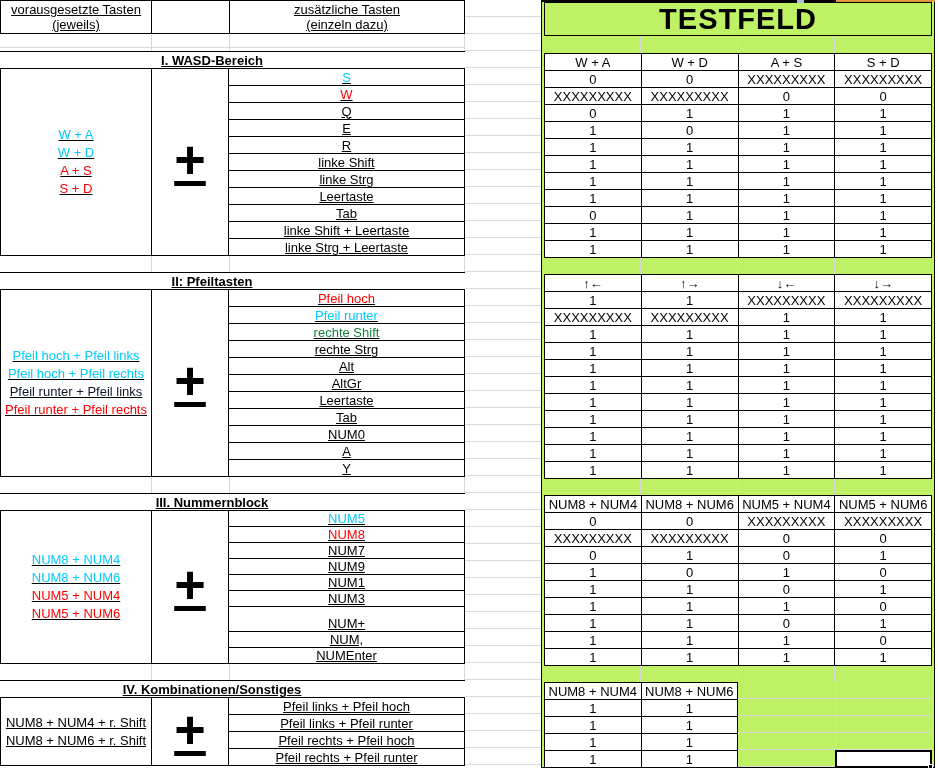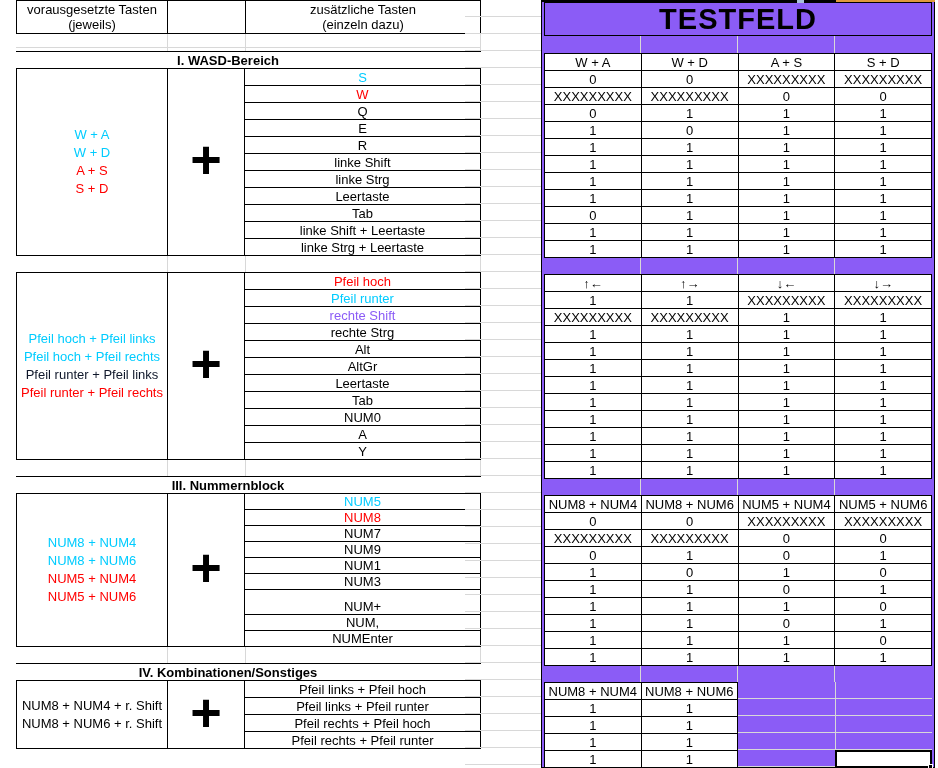--- a/index.html
+++ b/index.html
@@ -1,21 +1,21 @@
 <!DOCTYPE html>
 <html><head>
 <meta charset="utf-8">
 <style>
   * { margin:0; padding:0; box-sizing:border-box; }
   html,body { background:#fff; }
   body { width:938px; height:768px; font-family:"Liberation Sans",sans-serif; font-size:13px; color:#000; }
   .sheet { position:relative; width:938px; height:768px; background:#fff; overflow:hidden; }
 
   
-  .left-pane { position:absolute; left:16px; top:0; width:465px; }
+  .left-pane { position:absolute; left:0; top:0; width:465px;text-decoration:underline; }
   .header-row { display:flex; height:34px; }
   .hcell { border:1px solid #000; display:flex; flex-direction:column; align-items:center; justify-content:center; line-height:15px; background:#fff; }
   .hcell.a { width:152px; }
   .hcell.b { width:78px; border-left:none; }
   .hcell.c { width:235px; border-left:none; }
   .top-spacer { height:17px;
     background:
       linear-gradient(#d8d8d8,#d8d8d8) 151px 0/1px 100% no-repeat,
       linear-gradient(#d8d8d8,#d8d8d8) 229px 0/1px 100% no-repeat,
       linear-gradient(#d8d8d8,#d8d8d8) 464px 0/1px 100% no-repeat,
@@ -34,21 +34,21 @@
   .keys-col { flex:1; display:flex; flex-direction:column; }
   .key-row { height:17px; border-bottom:1px solid #000; display:flex; align-items:center; justify-content:center; }
   .key-row:last-child { border-bottom:none; height:16px; }
 
   
   .gap-col { position:absolute; left:465px; top:0; width:76px; height:766px;
     background:repeating-linear-gradient(to bottom, transparent 0 16px, #d8d8d8 16px 17px); }
 
   
   .right-pane { position:absolute; left:541px; top:0; width:394px; height:768px;
-    border:1px solid #000; border-top:2px solid #000; padding:0 2px; background:#8b5cf6; }
+    border:1px solid #000; border-top:2px solid #000; padding:0 2px; background:#bef264; }
   .rtitle { height:34px; border:1px solid #000; display:flex; align-items:center; justify-content:center;
     font-weight:bold; font-size:29px; letter-spacing:1px; }
   .rgap-first { height:17px; }
   .rgap { height:16px; }
   .rgap-first, .rgap {
     background:
       linear-gradient(#d8d8d8,#d8d8d8) 96px 0/1px 100% no-repeat,
       linear-gradient(#d8d8d8,#d8d8d8) 193px 0/1px 100% no-repeat,
       linear-gradient(#d8d8d8,#d8d8d8) 290px 0/1px 100% no-repeat; }
   .rtable { width:388px; border:1px solid #000; display:flex; flex-direction:column; background:#fff; }
@@ -107,34 +107,35 @@
             <div class="key-row" style="color: rgb(0, 0, 0);">R</div>
             <div class="key-row" style="color: rgb(0, 0, 0);">linke Shift</div>
             <div class="key-row" style="color: rgb(0, 0, 0);">linke Strg</div>
             <div class="key-row" style="color: rgb(0, 0, 0);">Leertaste</div>
             <div class="key-row" style="color: rgb(0, 0, 0);">Tab</div>
             <div class="key-row" style="color: rgb(0, 0, 0);">linke Shift + Leertaste</div>
             <div class="key-row" style="color: rgb(0, 0, 0);">linke Strg + Leertaste</div>
           </div>
         </div>
         <div class="lgap"></div>
+        <div class="section-title">II: Pfeiltasten</div>
         <div class="sec-body" style="height: 188px;">
           <div class="combo-cell">
             <div style="color: rgb(0, 204, 255);">Pfeil hoch + Pfeil links</div>
             <div style="color: rgb(0, 204, 255);">Pfeil hoch + Pfeil rechts</div>
             <div style="color: #0f172a;">Pfeil runter + Pfeil links</div>
             <div style="color: rgb(255, 0, 0);">Pfeil runter + Pfeil rechts</div>
           </div>
           <div class="plus-cell">
             <div>+</div>
           </div>
           <div class="keys-col">
             <div class="key-row" style="color: rgb(255, 0, 0);">Pfeil hoch</div>
             <div class="key-row" style="color: rgb(0, 204, 255);">Pfeil runter</div>
-            <div class="key-row" style="color: #8b5cf6;">rechte Shift</div>
+            <div class="key-row" style="color: #15803d;">rechte Shift</div>
             <div class="key-row" style="color: rgb(0, 0, 0);">rechte Strg</div>
             <div class="key-row" style="color: rgb(0, 0, 0);">Alt</div>
             <div class="key-row" style="color: rgb(0, 0, 0);">AltGr</div>
             <div class="key-row" style="color: rgb(0, 0, 0);">Leertaste</div>
             <div class="key-row" style="color: rgb(0, 0, 0);">Tab</div>
             <div class="key-row" style="color: rgb(0, 0, 0);">NUM0</div>
             <div class="key-row" style="color: rgb(0, 0, 0);">A</div>
             <div class="key-row" style="color: rgb(0, 0, 0);">Y</div>
           </div>
         </div>

